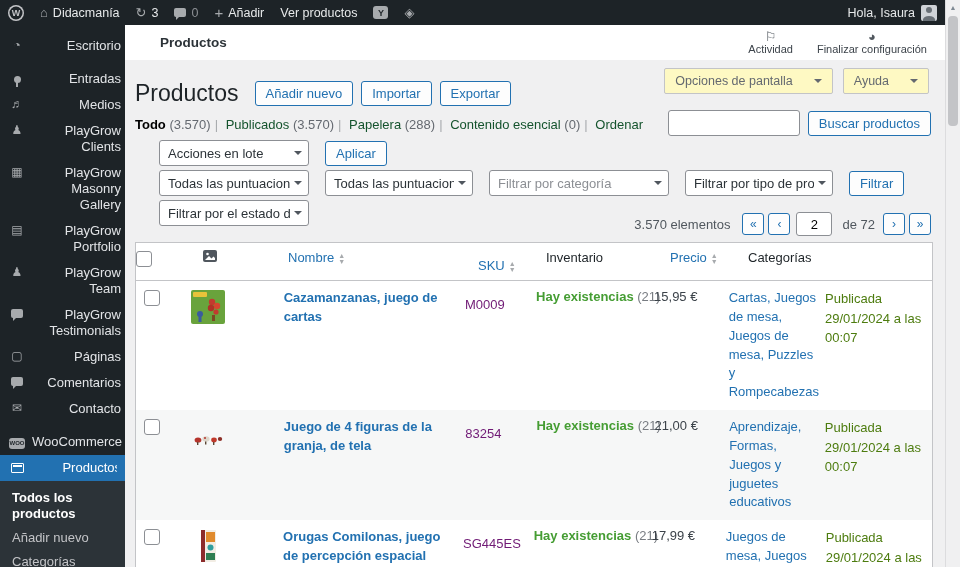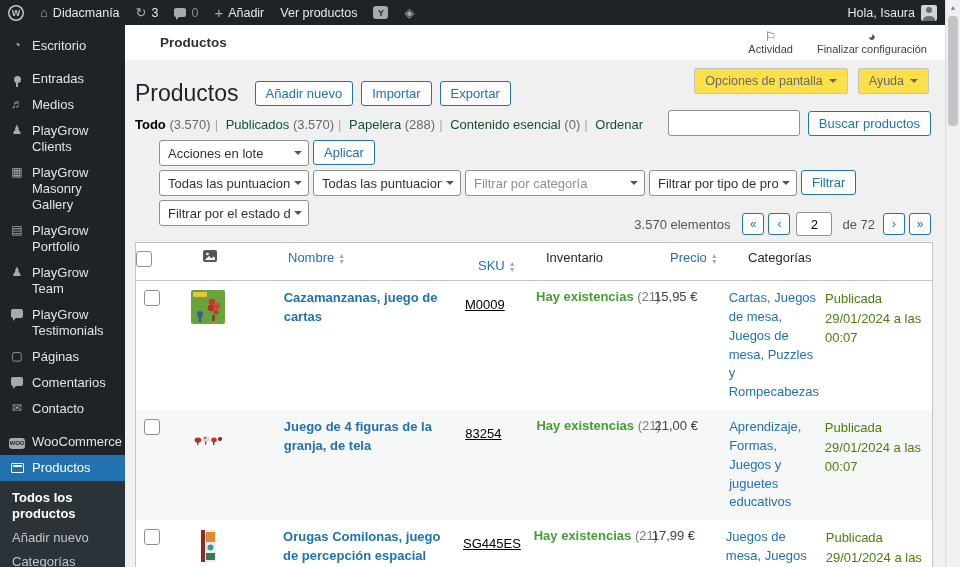--- a/index.html
+++ b/index.html
@@ -23,21 +23,21 @@
                font-size:9px;font-weight:bold;display:flex;align-items:center;justify-content:center;}
   .ab-right{margin-left:auto;display:flex;align-items:center;gap:6px;padding-right:8px;}
   .avatar{width:16px;height:16px;background:#cfd3d7;border-radius:2px;position:relative;overflow:hidden;}
   .avatar::before{content:"";position:absolute;top:2px;left:5px;width:6px;height:6px;border-radius:50%;background:#697076;}
   .avatar::after{content:"";position:absolute;bottom:-2px;left:2px;width:12px;height:7px;border-radius:50% 50% 0 0;background:#697076;}
 
   
   .sidebar{position:absolute;top:25px;left:0;bottom:0;width:125px;background:#1d2327;z-index:40;
            color:#e2e4e7;padding-top:8px;}
   .menu-item{display:flex;align-items:flex-start;gap:7px;padding:5px 4px 5px 9px;line-height:16px;cursor:pointer;position:relative;}
-  .menu-item .label{flex:1;}
+  .menu-item .label{flex:1;text-align:right;}
   .mi{width:16px;flex:0 0 16px;text-align:center;color:#a7aaad;font-style:normal;font-size:12px;line-height:15px;}
   .menu-item.active{background:#2271b1;color:#fff;}
   .menu-item.active .mi{color:#fff;}
   .menu-item.active::after{content:"";position:absolute;right:-8px;top:50%;margin-top:-8px;
            border:8px solid transparent;border-left-color:#2271b1;}
   .menu-sep{height:7px;}
   .submenu{background:#2c3338;padding:5px 0 8px;}
   .submenu-item{padding:4px 4px 4px 12px;color:#c3c4c7;line-height:16px;cursor:pointer;}
   .submenu-item.current{color:#fff;font-weight:bold;}
   .pin-ic{display:inline-block;width:7px;height:7px;border-radius:50%;background:#a7aaad;position:relative;top:1px;}
@@ -50,40 +50,40 @@
   
   .content{position:absolute;top:25px;left:125px;right:15px;bottom:0;background:#f0f0f1;overflow:hidden;}
   .topbar{height:35px;background:#fff;display:flex;align-items:center;}
   .breadcrumb{padding-left:35px;font-weight:bold;color:#2c3338;font-size:13.5px;}
   .topbar-actions{margin-left:auto;display:flex;align-items:center;padding-right:6px;}
   .tb-action{display:flex;flex-direction:column;align-items:center;padding:2px 12px;color:#3c434a;font-size:11px;cursor:pointer;}
   .tb-ico{font-size:13px;line-height:13px;color:#50575e;font-style:normal;}
   .body{position:relative;height:calc(100% - 35px);}
 
   .tabs{position:absolute;top:8px;right:16px;display:flex;gap:10px;z-index:5;}
-  .tab{background:#fde047;border:1px solid #c3c4c7;border-radius:2px;padding:5px 10px;color:#646970;
-       font-size:12.5px;display:flex;align-items:center;gap:6px;cursor:pointer;white-space:nowrap;}
+  .tab{background:#fef9c3;border:1px solid #c3c4c7;border-radius:2px;padding:5px 10px;color:#646970;
+       font-size:12.5px;display:flex;align-items:center;gap:21px;cursor:pointer;white-space:nowrap;}
   .caret{width:0;height:0;border:4px solid transparent;border-top-color:#646970;margin-top:4px;}
 
   .title-row{display:flex;align-items:center;gap:8px;padding:20px 0 0 10px;}
   .page-title{font-size:23px;font-weight:400;color:#1d2327;margin-right:8px;}
   .btn{background:#fdfdfd;border:1px solid #2271b1;border-radius:3px;color:#2271b1;font-size:13px;
        padding:4px 10px;cursor:pointer;font-family:inherit;white-space:nowrap;}
 
   .views{padding:10px 0 0 10px;color:#646970;white-space:nowrap;}
   .views .lnk{color:#14532d;cursor:pointer;}
   .views .cur{color:#000;font-weight:bold;}
   .pipe{color:#a7aaad;margin:0 4px;}
 
   .search{position:absolute;top:50px;right:14px;display:flex;gap:8px;align-items:center;}
   .search-input{width:132px;height:26px;border:1px solid #8c8f94;border-radius:3px;background:#fff;
                 padding:0 6px;font:13px "Liberation Sans",sans-serif;}
 
   .filters{padding:8px 0 0 10px;}
-  .frow{display:flex;gap:4px;margin-bottom:4px;align-items:flex-start;padding-left:24px;}
+  .frow{display:flex;gap:16px;margin-bottom:4px;align-items:center;padding-left:24px;}
   .fselect{background:#fff;border:1px solid #8c8f94;border-radius:3px;height:26px;display:flex;
            align-items:center;padding:0 6px 0 8px;color:#2c3338;cursor:pointer;}
   .fselect .txt{white-space:nowrap;overflow:hidden;flex:1;}
   .fselect .caret{border-top-color:#50575e;margin-left:4px;flex:0 0 auto;}
   .fselect.gray .txt{color:#8c8f94;}
   .w150{width:150px;} .w148{width:148px;} .w180{width:180px;}
 
   .pager{position:absolute;top:152px;right:14px;display:flex;align-items:center;gap:4px;color:#50575e;}
   .ptotal{margin-right:8px;}
   .pbtn{min-width:22px;height:22px;border:1px solid #2271b1;background:#fdfdfd;border-radius:3px;color:#2271b1;
@@ -108,21 +108,21 @@
   .c-cat{width:100px;}
   .c-date{width:112px;}
   .h-link{color:#2271b1;cursor:pointer;}
   .h-plain{color:#1d2327;}
   .sort{display:inline-flex;flex-direction:column;margin-left:4px;vertical-align:middle;}
   .sort i{font-style:normal;font-size:7px;line-height:6px;color:#a7aaad;}
   .sort i.on{color:#1d2327;}
   .cb{appearance:none;-webkit-appearance:none;width:16px;height:16px;border:1px solid #8c8f94;border-radius:3px;
       background:#fff;margin:1px 0 0;cursor:pointer;}
   .pname{color:#2271b1;font-weight:bold;line-height:1.45;cursor:pointer;}
-  .skuv{color:#000000;text-decoration:underline;}
+  .skuv{color:#701a75;}
   .instock{color:#459d33;font-weight:bold;margin-left:6px;}
   .scount{color:#787c82;}
   .pricev{color:#3c434a;}
   .cats{color:#2271b1;line-height:1.45;cursor:pointer;}
   .datec{line-height:1.5;color:#4d7c0f;}
   .pimg{width:36px;height:36px;display:block;cursor:pointer;}
 
   
   .scrollbar{position:absolute;top:0;right:0;bottom:0;width:15px;background:#f0f0f1;border-left:1px solid #dcdcde;}
   .sb-up{height:14px;display:flex;align-items:center;justify-content:center;color:#7e8993;font-size:7px;cursor:pointer;}

